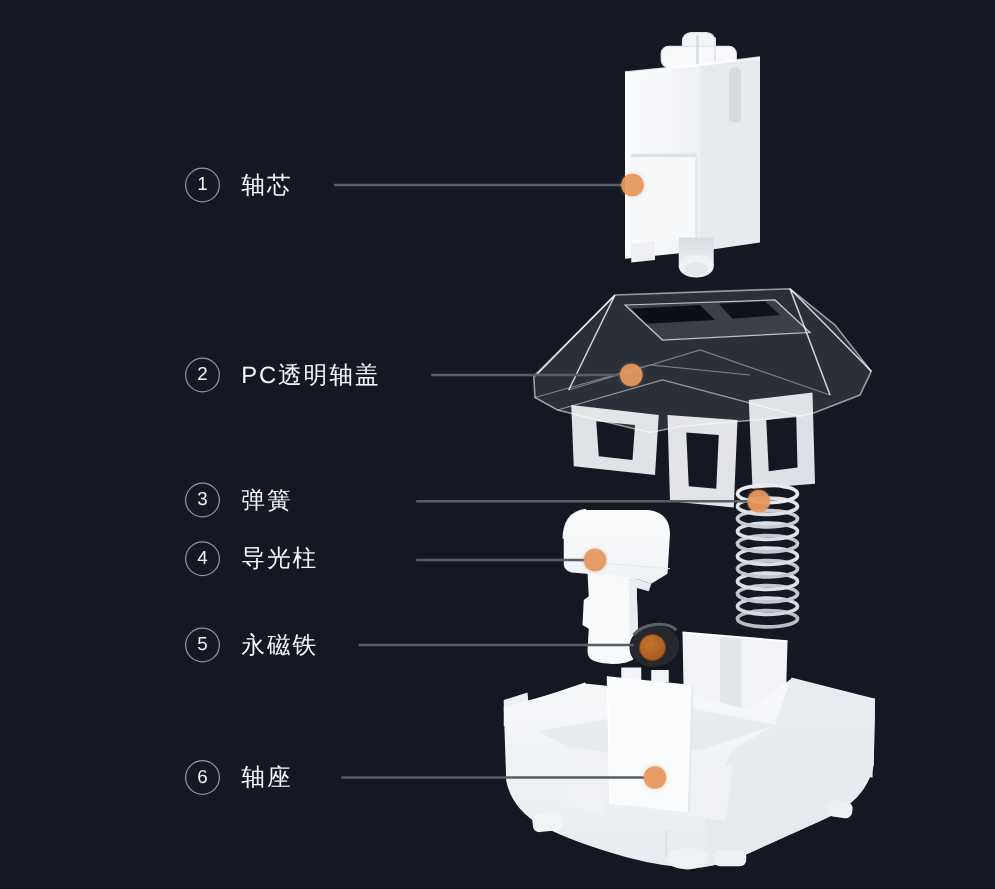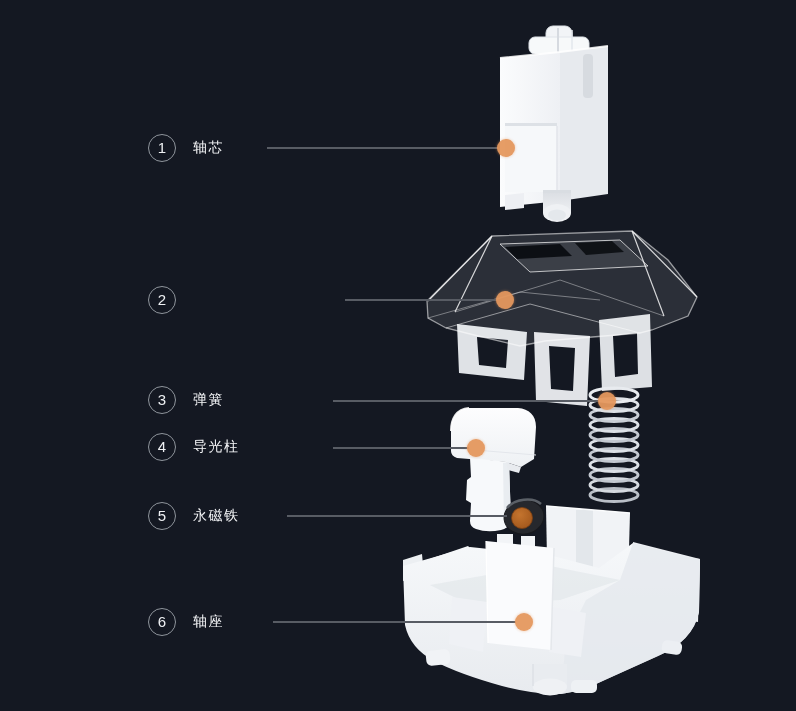--- a/index.html
+++ b/index.html
@@ -15,21 +15,21 @@
     position:absolute;left:148px;height:32px;
     display:flex;align-items:center;
   }
   .badge{
     width:28px;height:28px;border-radius:50%;
     border:1.5px solid #8f959c;box-sizing:border-box;
     color:#eef0f3;font-size:15px;line-height:25px;
     text-align:center;flex:0 0 auto;
   }
   .label-text{
-    margin-left:17px;color:#f5f6f8;font-size:14px;
+    margin-left:17px;color:#f5f6f8;font-size:19px;
     letter-spacing:1.5px;white-space:nowrap;
   }
   .leader{
     position:absolute;height:1.5px;background:#585c64;
   }
   .marker{
     position:absolute;width:18px;height:18px;border-radius:50%;
     background:#e5985e;opacity:.95;
     box-shadow:0 0 3px rgba(229,152,94,.6);
   }
@@ -169,20 +169,21 @@
   <div class="marker" style="left:598px;top:392px"></div>
   <div class="marker" style="left:467px;top:439px"></div>
   <div class="marker" style="left:515px;top:613px"></div>
 
   <div class="label-row" style="top:132px">
     <span class="badge">1</span>
     <span class="label-text">轴芯</span>
   </div>
   <div class="label-row" style="top:284px">
     <span class="badge">2</span>
+    <span class="label-text">PC透明轴盖</span>
   </div>
   <div class="label-row" style="top:384px">
     <span class="badge">3</span>
     <span class="label-text">弹簧</span>
   </div>
   <div class="label-row" style="top:431px">
     <span class="badge">4</span>
     <span class="label-text">导光柱</span>
   </div>
   <div class="label-row" style="top:500px">

